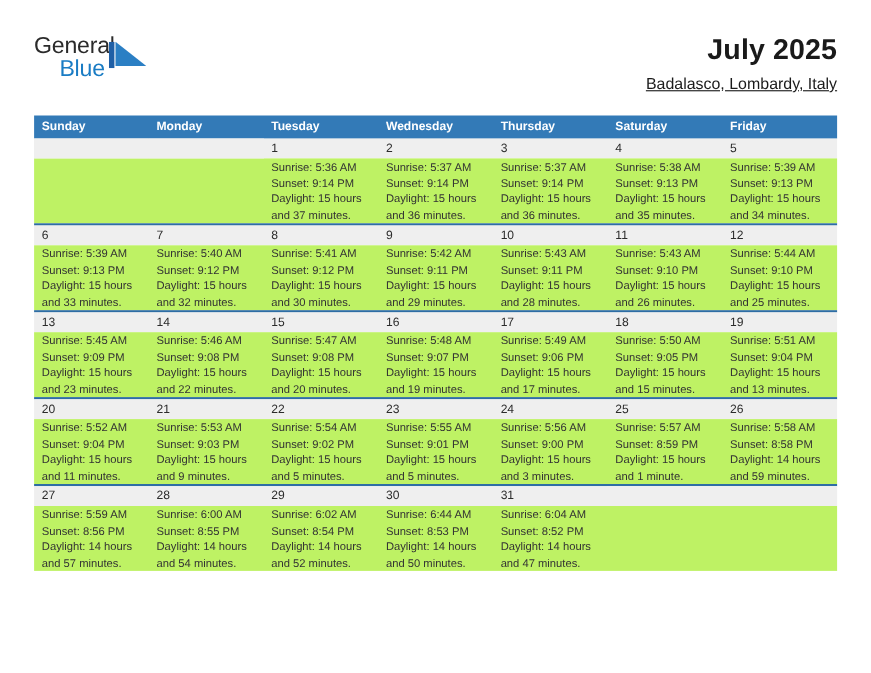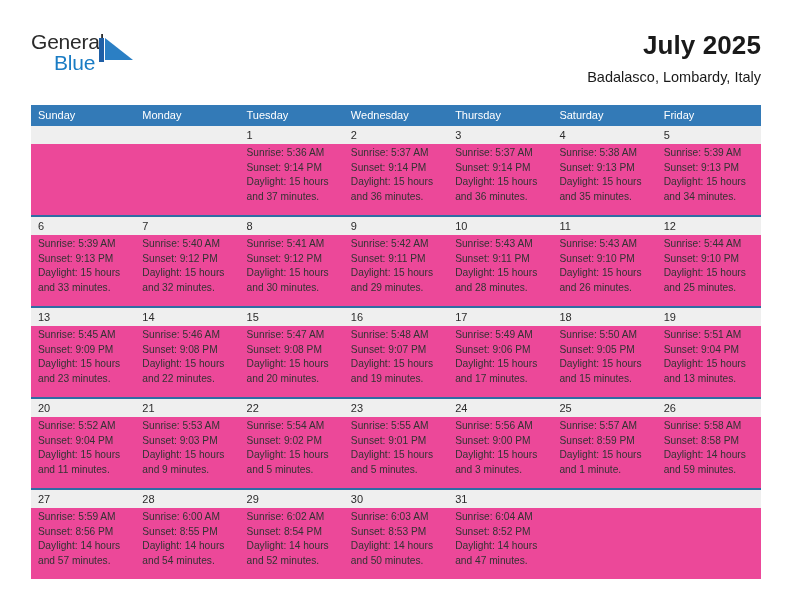--- a/index.html
+++ b/index.html
@@ -61,41 +61,42 @@
     line-height: 34px;
     font-weight: 700;
     letter-spacing: 0.1px;
   }
   .cal-subtitle {
     font-size: 14.5px;
     color: #1a1a1a;
     line-height: 22px;
     margin-top: 4px;
     font-weight: 400;
+    text-decoration: underline;
   }
 
   
   .calendar {
     position: absolute;
     left: 31px; top: 105px;
     width: 730px;
   }
   .weekday-row {
     display: flex;
     width: 730px;
     height: 21px;
     background: #337ab7;
   }
   .weekday {
     flex: 1 1 0;
     color: #ffffff;
     font-size: 11px;
     line-height: 21px;
     padding-left: 7px;
-    font-weight: 400;
+    font-weight: 700;
     white-space: nowrap;
     overflow: hidden;
   }
 
   .week-row {
     width: 730px;
     border-top: 2px solid #2e6da4;
     position: relative;
   }
   .week-row:first-of-type { border-top: none; }
@@ -112,23 +113,22 @@
     line-height: 18px;
     color: #2b2b2b;
     padding-left: 7px;
     font-weight: 400;
   }
   .daynum.empty { background: #efefef; }
 
   .detail-band {
     display: flex;
     width: 730px;
-    height: 71px;
-    background: #ec4899;
-    justify-content: center;
+    height: 59px;
+    background: #bef264;
   }
   .detail-cell {
     flex: 1 1 0;
     padding: 2px 6px 0 7px;
     overflow: hidden;
   }
   .detail-line {
     font-size: 10.2px;
     line-height: 14.6px;
     color: #333333;
@@ -403,21 +403,21 @@
               <div class="detail-line">Daylight: 14 hours</div>
               <div class="detail-line">and 54 minutes.</div>
             </div>
             <div class="detail-cell">
               <div class="detail-line">Sunrise: 6:02 AM</div>
               <div class="detail-line">Sunset: 8:54 PM</div>
               <div class="detail-line">Daylight: 14 hours</div>
               <div class="detail-line">and 52 minutes.</div>
             </div>
             <div class="detail-cell">
-              <div class="detail-line">Sunrise: 6:03 AM</div>
+              <div class="detail-line">Sunrise: 6:44 AM</div>
               <div class="detail-line">Sunset: 8:53 PM</div>
               <div class="detail-line">Daylight: 14 hours</div>
               <div class="detail-line">and 50 minutes.</div>
             </div>
             <div class="detail-cell">
               <div class="detail-line">Sunrise: 6:04 AM</div>
               <div class="detail-line">Sunset: 8:52 PM</div>
               <div class="detail-line">Daylight: 14 hours</div>
               <div class="detail-line">and 47 minutes.</div>
             </div>

